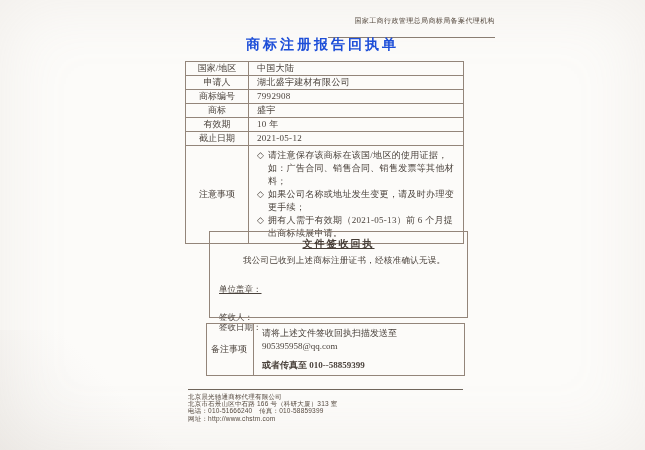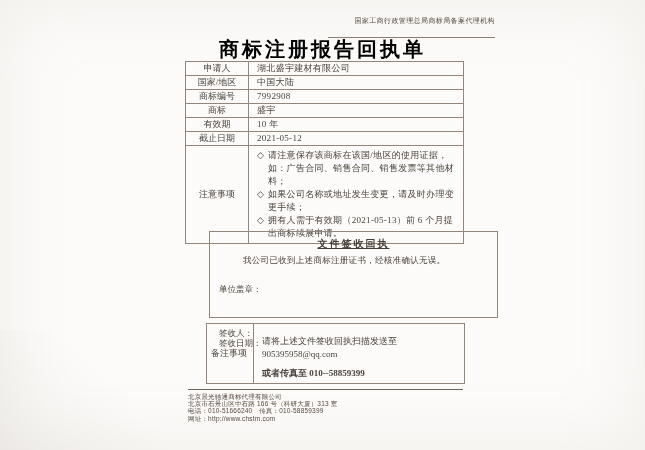--- a/index.html
+++ b/index.html
@@ -20,65 +20,65 @@
     position:absolute;top:16px;left:328px;width:167px;
     font-size:7px;line-height:10px;text-align:right;
     border-bottom:1px solid #8a7d72;
     padding-bottom:11px;
     color:#55493f;
     letter-spacing:0.4px;
   }
   
   .doc-title{
     position:absolute;top:36px;left:0;width:645px;
-    text-align:center;font-size:20px;font-weight:bold;
-    letter-spacing:3px;color:#000000;
+    text-align:center;font-size:14px;font-weight:bold;
+    letter-spacing:3px;color:#1d4ed8;
   }
   
   table{border-collapse:collapse;}
   .main-table{
     position:absolute;left:185px;top:61px;width:279px;
     font-size:9px;color:#4a423c;
   }
   .main-table td{
     border:1px solid #93857a;
     padding:1px 0;height:11px;line-height:11px;
   }
   .main-table td.lbl{width:62px;text-align:center;}
   .main-table td.val{padding-left:8px;letter-spacing:0.3px;}
   .main-table td.notice-val{padding:3px 6px 3px 8px;height:auto;line-height:13px;}
   .notice-item{display:flex;}
   .notice-item .bullet{width:11px;flex:0 0 11px;}
   .notice-item .txt{flex:1;}
   
   .receipt-box{
-    position:absolute;left:209px;top:231px;width:289px;height:87px;
+    position:absolute;left:209px;top:231px;width:259px;height:87px;
     border:1px solid #93857a;
     font-size:8.5px;color:#4a423c;
     box-sizing:border-box;
     padding:5px 9px 0 9px;
   }
   .receipt-title{
     text-align:center;font-size:10px;font-weight:bold;
     letter-spacing:2px;text-decoration:underline;
     margin-bottom:4px;color:#453c35;
   }
   .receipt-statement{line-height:11px;letter-spacing:0.3px;margin-left:24px;}
-  .receipt-seal{margin-top:18px;}
-  .receipt-signer{margin-top:33px;line-height:9px;}
+  .receipt-seal{margin-top:18px;text-decoration:underline;}
+  .receipt-signer{margin-top:17px;line-height:9px;}
   .receipt-date{margin-top:1px;line-height:9px;font-family:Liberation Serif, serif;}
   
   .remarks-table{
     position:absolute;left:206px;top:323px;width:259px;
     font-size:9px;color:#4a423c;
   }
   .remarks-table td{border:1px solid #93857a;}
   .remarks-table td.lbl{width:38px;padding:2px 4px;}
   .remarks-table td.val{padding:3px 4px 3px 8px;}
-  .remarks-line{line-height:13px;margin-top:8px;}
+  .remarks-line{line-height:13px;}
   .remarks-line + .remarks-line{margin-top:6px;font-weight:bold;}
   
   .footer{
     position:absolute;left:188px;top:389px;width:275px;
     border-top:1.5px solid #6f655b;
     padding-top:3px;
     font-size:6.5px;line-height:7.2px;
     color:#55493f;letter-spacing:0.2px;
     font-family:"Liberation Sans","DejaVu Sans",sans-serif;
   }
@@ -97,26 +97,26 @@
 
   <div class="scan-streak"></div>
 
   <div class="agency-note">国家工商行政管理总局商标局备案代理机构</div>
 
   <div class="doc-title">商标注册报告回执单</div>
 
   <table class="main-table">
     <tbody>
       <tr>
+        <td class="lbl">国家/地区</td>
+        <td class="val">中国大陆</td>
+      </tr>
+      <tr>
         <td class="lbl">申请人</td>
         <td class="val">湖北盛宇建材有限公司</td>
-      </tr>
-      <tr>
-        <td class="lbl">国家/地区</td>
-        <td class="val">中国大陆</td>
       </tr>
       <tr>
         <td class="lbl">商标编号</td>
         <td class="val">7992908</td>
       </tr>
       <tr>
         <td class="lbl">商标</td>
         <td class="val">盛宇</td>
       </tr>
       <tr>

